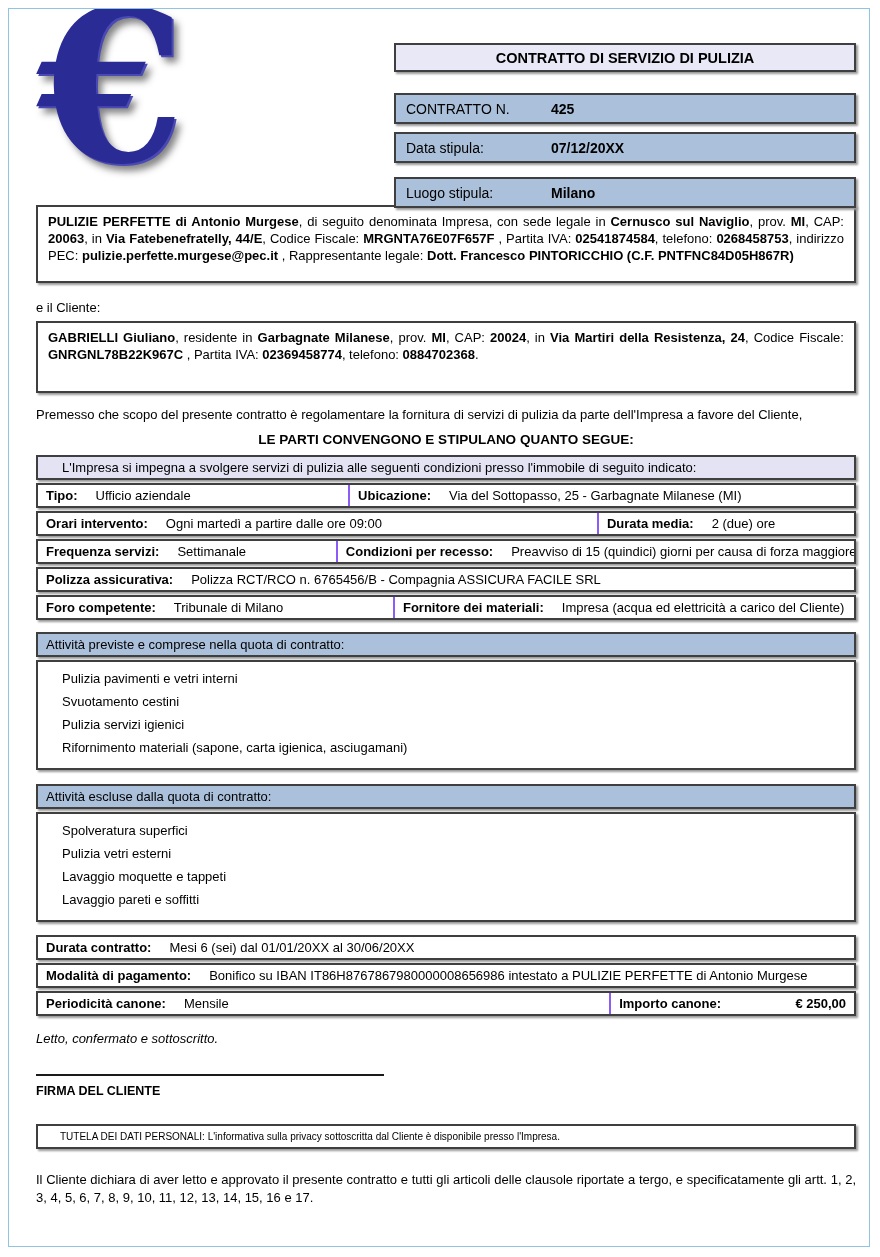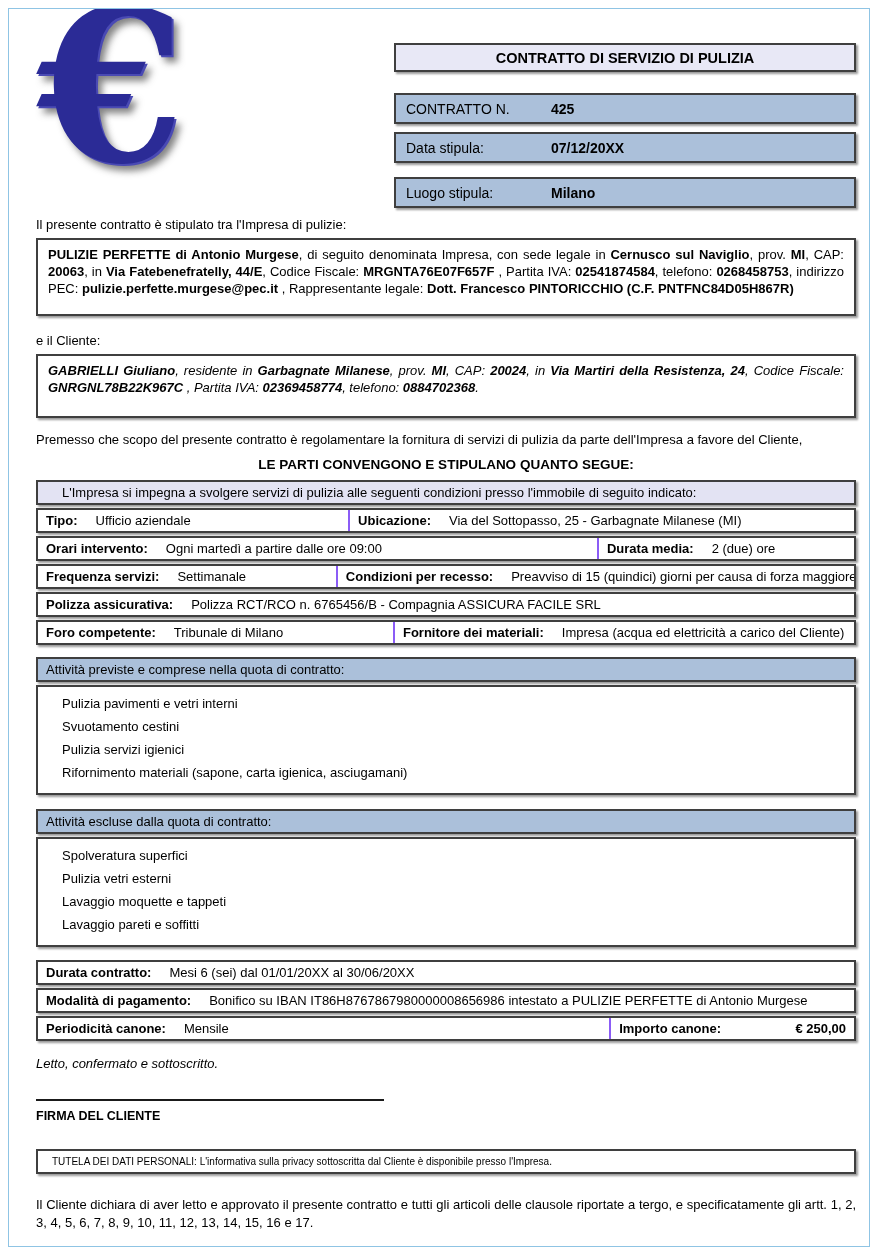--- a/index.html
+++ b/index.html
@@ -34,21 +34,21 @@
     height:31px; background:#abc0da;
     display:flex; align-items:center; font-size:14px;
   }
   .field-box .flabel { padding-left:10px; width:145px; }
   .field-box .fvalue { font-weight:bold; }
   
   .content { padding:0 13px 0 27px; font-size:13px; }
   .lead { margin:12px 0 6px; }
   .bordered { border:2px solid #3f3f3f; box-shadow:2px 2px 2px #9a9a9a; box-sizing:border-box; }
   .para-box { padding:7px 10px 16px; line-height:1.3; text-align:justify; }
-  .para-box.client { padding-bottom:20px;font-style:italic; }
+  .para-box.client { padding-bottom:28px; }
   .premessa { margin:14px 0 0; }
   .agreement { margin:10px 0 8px; text-align:center; font-weight:bold; font-size:13.5px; }
   
   .trow { display:flex; align-items:stretch; height:25px; margin-bottom:3px; background:#fff; }
   .trow.theader { background:#e3e3f3; align-items:center; padding-left:24px; }
   .trow.blue-header { background:#abc0da; align-items:center; padding-left:8px; margin-top:12px; }
   .cell { display:flex; align-items:center; padding:0 8px; box-sizing:border-box; overflow:hidden; white-space:nowrap; }
   .cell + .cell { border-left:2px solid #8b5cf6; }
   .cell b { margin-right:18px; }
   .cell.spread { justify-content:space-between; }
@@ -59,21 +59,21 @@
   
   .payment { margin-top:13px; }
   
   .read-signed { font-style:italic; margin:15px 0 0; }
   .sig-row { display:flex; justify-content:space-between; margin-top:28px; }
   .sig-block { }
   .sig-block.left { width:348px; }
   .sig-block.right { width:340px; }
   .sig-line { border-top:2px solid #1a1a1a; height:0; }
   .sig-label { font-weight:bold; font-size:12.5px; margin-top:8px; }
-  .privacy-box { margin-top:26px; font-size:10px; padding:5px 14px; }
+  .privacy-box { margin-top:26px; font-size:10px; padding:5px 22px; }
   .declaration { margin-top:22px; line-height:1.32; text-align:justify; }
 </style>
 </head>
 <body>
 
 <div class="sheet">
 
   <div class="header">
     <div class="euro-logo">€</div>
 
@@ -90,21 +90,20 @@
       <span class="fvalue">07/12/20XX</span>
     </div>
     <div class="hbox field-box" style="top:168px">
       <span class="flabel">Luogo stipula:</span>
       <span class="fvalue">Milano</span>
     </div>
   </div>
 
   <div class="content">
 
-    <p class="lead">Il presente contratto è stipulato tra l'Impresa di pulizie:</p>
     <div class="bordered para-box"><span style="font-weight: bold;">PULIZIE PERFETTE di Antonio Murgese</span><span>, di seguito denominata Impresa, con sede legale in </span><span style="font-weight: bold;">Cernusco sul Naviglio</span><span>, prov. </span><span style="font-weight: bold;">MI</span><span>, CAP: </span><span style="font-weight: bold;">20063</span><span>, in </span><span style="font-weight: bold;">Via Fatebenefratelly, 44/E</span><span>, Codice Fiscale: </span><span style="font-weight: bold;">MRGNTA76E07F657F</span><span> , Partita IVA: </span><span style="font-weight: bold;">02541874584</span><span>, telefono: </span><span style="font-weight: bold;">0268458753</span><span>, indirizzo PEC: </span><span style="font-weight: bold;">pulizie.perfette.murgese@pec.it</span><span> , Rappresentante legale: </span><span style="font-weight: bold;">Dott. Francesco PINTORICCHIO (C.F. PNTFNC84D05H867R)</span></div>
 
     <p class="lead" style="margin-top:17px">e il Cliente:</p>
     <div class="bordered para-box client"><span style="font-weight: bold;">GABRIELLI Giuliano</span><span>, residente in </span><span style="font-weight: bold;">Garbagnate Milanese</span><span>, prov. </span><span style="font-weight: bold;">MI</span><span>, CAP: </span><span style="font-weight: bold;">20024</span><span>, in </span><span style="font-weight: bold;">Via Martiri della Resistenza, 24</span><span>, Codice Fiscale: </span><span style="font-weight: bold;">GNRGNL78B22K967C</span><span> , Partita IVA: </span><span style="font-weight: bold;">02369458774</span><span>, telefono: </span><span style="font-weight: bold;">0884702368</span><span>.</span></div>
 
     <p class="premessa">Premesso che scopo del presente contratto è regolamentare la fornitura di servizi di pulizia da parte dell'Impresa a favore del Cliente,</p>
     <p class="agreement">LE PARTI CONVENGONO E STIPULANO QUANTO SEGUE:</p>
 
     <div class="trow theader bordered">L'Impresa si impegna a svolgere servizi di pulizia alle seguenti condizioni presso l'immobile di seguito indicato:</div>
 

